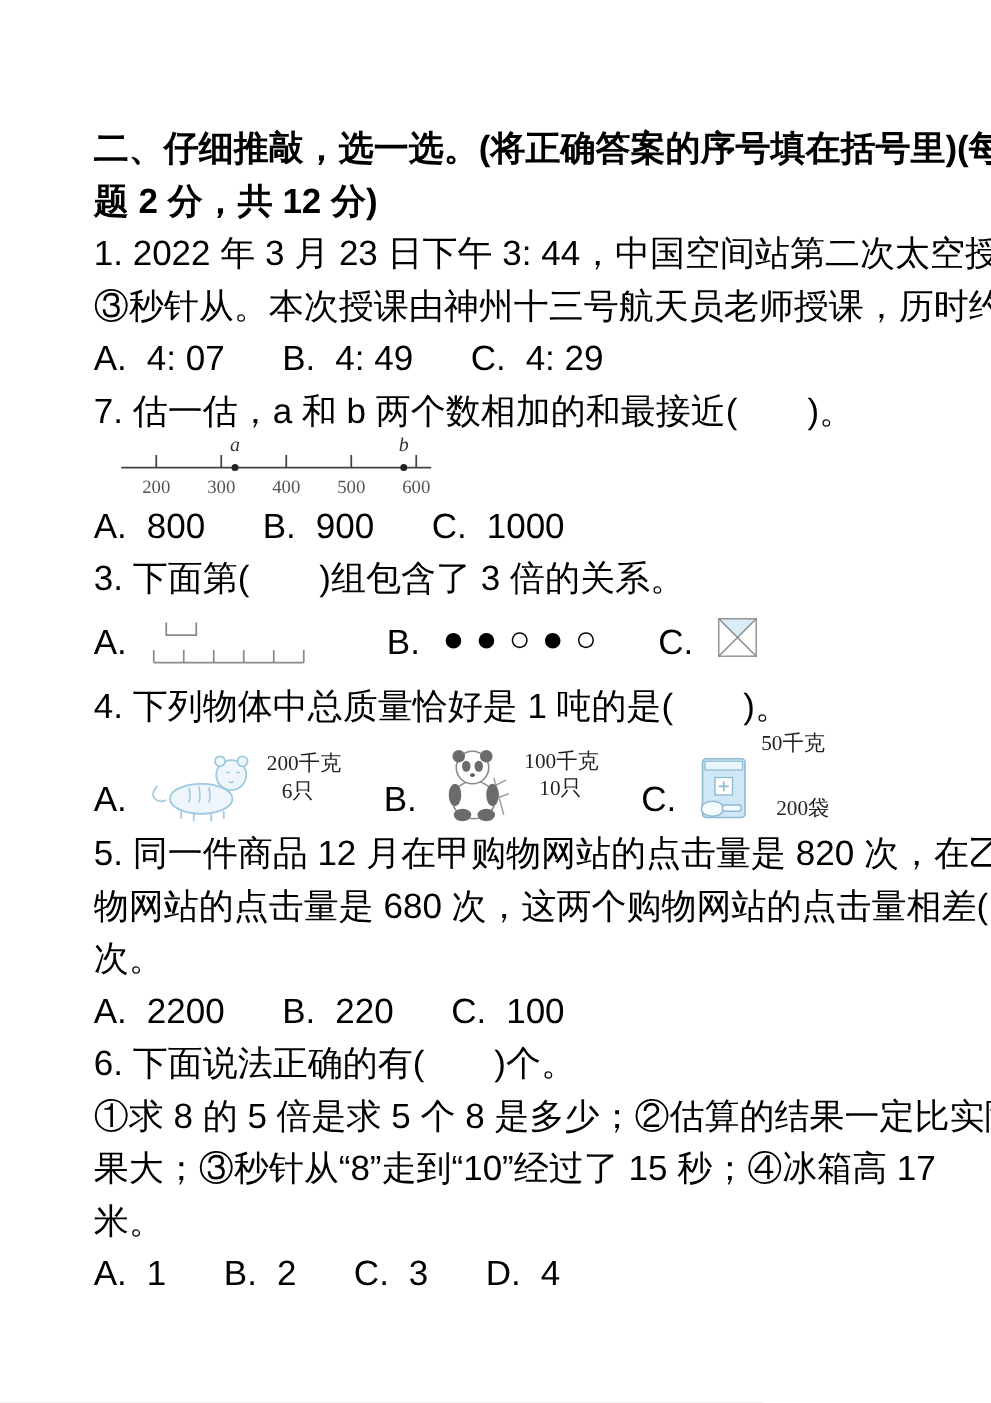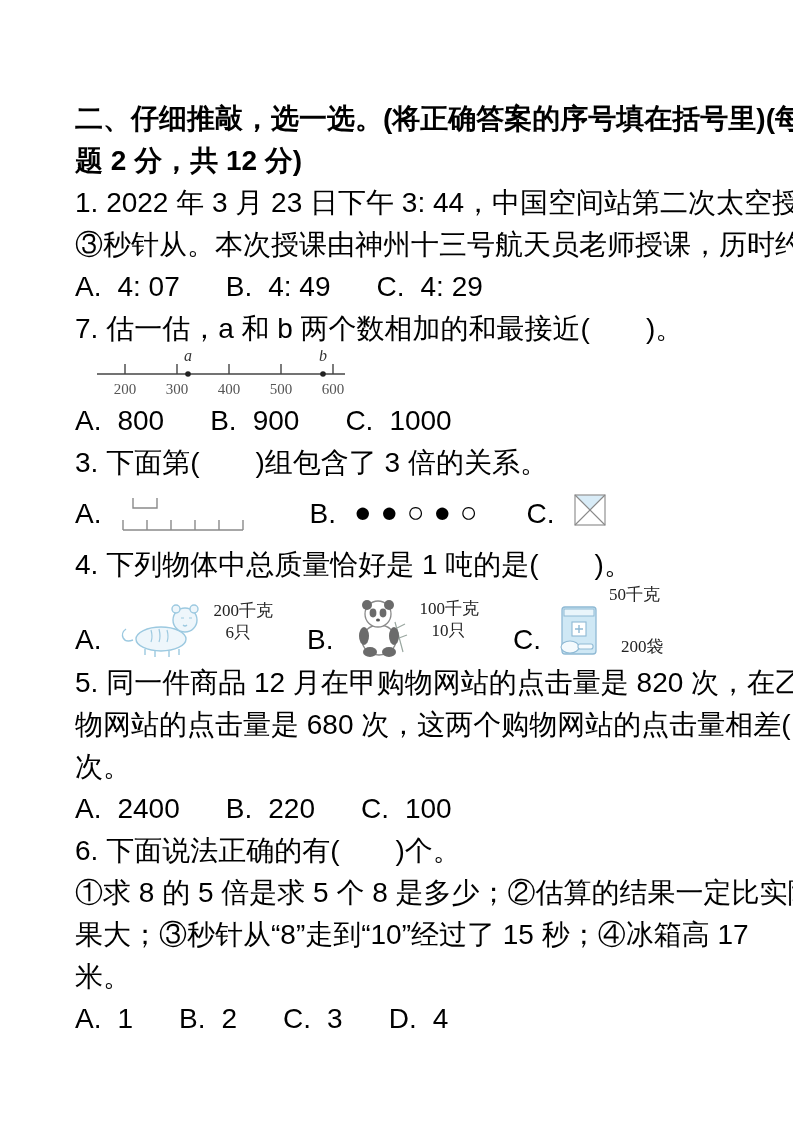--- a/index.html
+++ b/index.html
@@ -178,21 +178,21 @@
         </span>
       </span>
     </div>
 
     <p>5. 同一件商品 12 月在甲购物网站的点击量是 820 次，在乙购</p>
     <p>物网站的点击量是 680 次，这两个购物网站的点击量相差(　)</p>
     <p>次。</p>
     <div class="orow">
       <span class="opt">
           <span class="olabel">A.</span>
-          <span>2400</span>
+          <span>2200</span>
         </span>
       <span class="opt">
           <span class="olabel">B.</span>
           <span>220</span>
         </span>
       <span class="opt">
           <span class="olabel">C.</span>
           <span>100</span>
         </span>
     </div>

